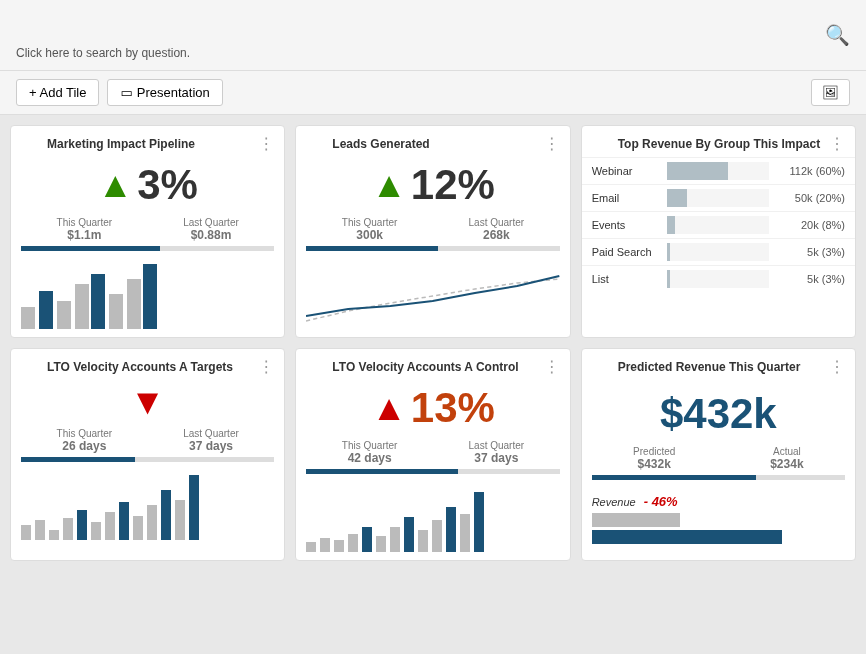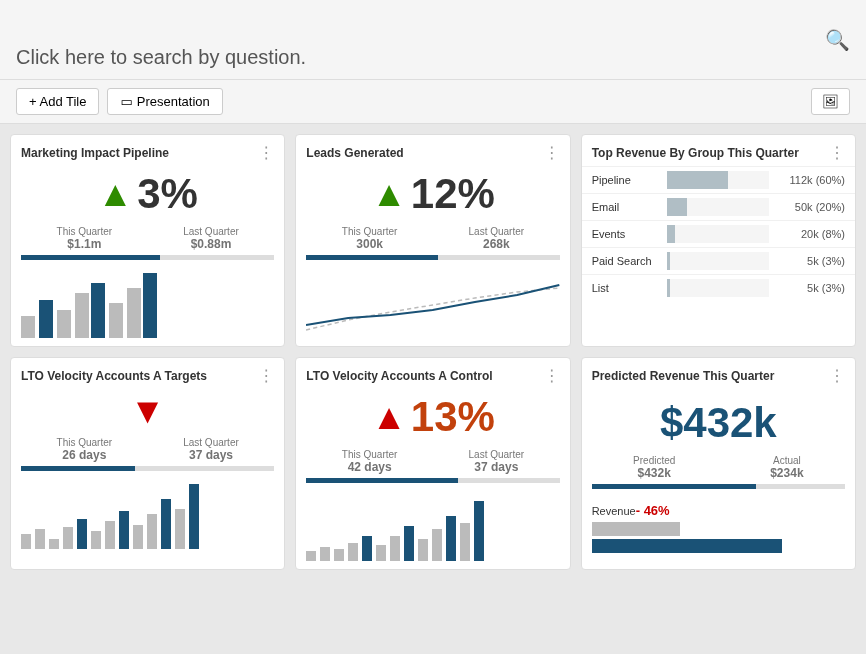--- a/index.html
+++ b/index.html
@@ -1,35 +1,35 @@
 <!DOCTYPE html>
 <html><head>
   <meta charset="utf-8">
   <style>
     * { box-sizing: border-box; margin: 0; padding: 0; }
     body { font-family: Arial, sans-serif; background: #e8e8e8; width: 866px; min-height: 654px; }
 
     
     .header { background: #f5f5f5; padding: 10px 16px; display: flex; align-items: center; justify-content: space-between; border-bottom: 1px solid #ddd; }
-    .search-text { color: #555; font-size: 20px; cursor: pointer; margin-top: 36px; }
+    .search-text { color: #555; font-size: 12px; cursor: pointer; margin-top: 36px; }
     .search-icon-btn { background: none; border: none; cursor: pointer; font-size: 20px; color: #888; }
 
     
     .toolbar { background: #f5f5f5; padding: 8px 16px; display: flex; align-items: center; justify-content: space-between; border-bottom: 1px solid #ddd; }
     .toolbar-left { display: flex; gap: 8px; }
     .btn { border: 1px solid #ccc; background: #fff; padding: 5px 12px; cursor: pointer; font-size: 13px; border-radius: 3px; display: flex; align-items: center; gap: 4px; text-align: center; }
     .image-btn { border: 1px solid #ccc; background: #fff; padding: 5px 10px; cursor: pointer; border-radius: 3px; }
 
     
     .grid { display: grid; grid-template-columns: 1fr 1fr 1fr; gap: 10px; padding: 10px; }
 
     
     .card { background: #fff; border: 1px solid #ddd; border-radius: 4px; overflow: hidden; }
     .card-header { display: flex; justify-content: space-between; align-items: center; padding: 8px 10px 4px; }
-    .card-title { font-size: 12px; font-weight: bold; color: #333; }
+    .card-title { font-size: 12px; font-weight: bold; color: #333; margin-left: 26px; }
     .card-menu { color: #999; font-size: 16px; cursor: pointer; }
 
     
     .kpi-value { text-align: center; font-size: 42px; font-weight: bold; color: #333; padding: 4px 0; display: flex; align-items: center; justify-content: center; gap: 4px; }
     .arrow-up { color: #2e8b00; font-size: 36px; line-height: 1; }
     .arrow-down { color: #cc0000; font-size: 36px; line-height: 1; }
     .kpi-sub { display: flex; justify-content: space-around; padding: 4px 10px 4px; }
     .kpi-col { text-align: center; }
     .kpi-label { font-size: 10px; color: #777; }
     .kpi-num { font-size: 12px; font-weight: bold; color: #737373; }
@@ -51,21 +51,21 @@
     .revenue-row { display: flex; align-items: center; padding: 4px 10px; border-top: 1px solid #f0f0f0; }
     .revenue-label { font-size: 11px; color: #333; width: 75px; flex-shrink: 0; }
     .revenue-bar-wrap { flex: 1; height: 18px; background: #f5f5f5; margin-right: 6px; }
     .revenue-bar-inner { height: 18px; background: #b0bec5; }
     .revenue-pct { font-size: 11px; color: #555; white-space: nowrap; min-width: 70px; text-align: right; }
 
     
     .predicted-big { text-align: center; font-size: 42px; font-weight: bold; color: #1a5276; padding: 10px 0 4px; }
     .predicted-sub { display: flex; justify-content: space-around; padding: 4px 4px 4px; }
     .revenue-compare { padding: 8px 10px; }
-    .revenue-compare-label { font-size: 11px; color: #333; margin-bottom: 4px; display: flex; align-items: center; gap: 0; }
+    .revenue-compare-label { font-size: 11px; color: #333; margin-bottom: 4px; display: flex; align-items: center; gap: 8px; font-style: italic; }
     .neg-pct { color: #cc0000; font-weight: bold; font-size: 13px; }
     .compare-bars { display: flex; flex-direction: column; gap: 3px; margin-top: 4px; }
     .compare-bar-row { display: flex; align-items: center; gap: 4px; }
     .compare-bar-grey { height: 14px; background: #bbb; }
     .compare-bar-blue { height: 14px; background: #1a5276; }
   </style>
 </head>
 <body>
 
 <div class="header">
@@ -164,25 +164,25 @@
 
         <polyline points="0,60 40,50 80,42 120,35 160,28 200,22 240,18" fill="none" stroke="#bbb" stroke-width="1.5" stroke-dasharray="4,3"></polyline>
 
         <polyline points="0,55 40,48 80,45 120,40 160,32 200,25 240,15" fill="none" stroke="#1a5276" stroke-width="2"></polyline>
       </svg>
     </div>
   </div>
 
   <div class="card">
     <div class="card-header">
-      <span class="card-title">Top Revenue By Group This Quarter</span>
-      <span class="card-menu">⋮</span>
-    </div>
-    <div class="revenue-row">
-      <span class="revenue-label">Pipeline</span>
+      <span class="card-title">Top Revenue By Group This Impact</span>
+      <span class="card-menu">⋮</span>
+    </div>
+    <div class="revenue-row">
+      <span class="revenue-label">Webinar</span>
       <div class="revenue-bar-wrap">
         <div class="revenue-bar-inner" style="width:60%"></div>
       </div>
       <span class="revenue-pct">112k (60%)</span>
     </div>
     <div class="revenue-row">
       <span class="revenue-label">Email</span>
       <div class="revenue-bar-wrap">
         <div class="revenue-bar-inner" style="width:20%"></div>
       </div>

